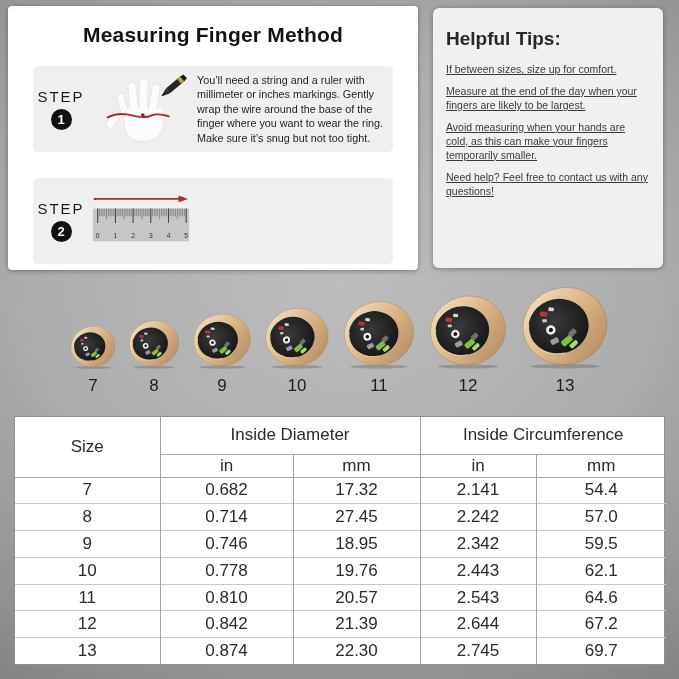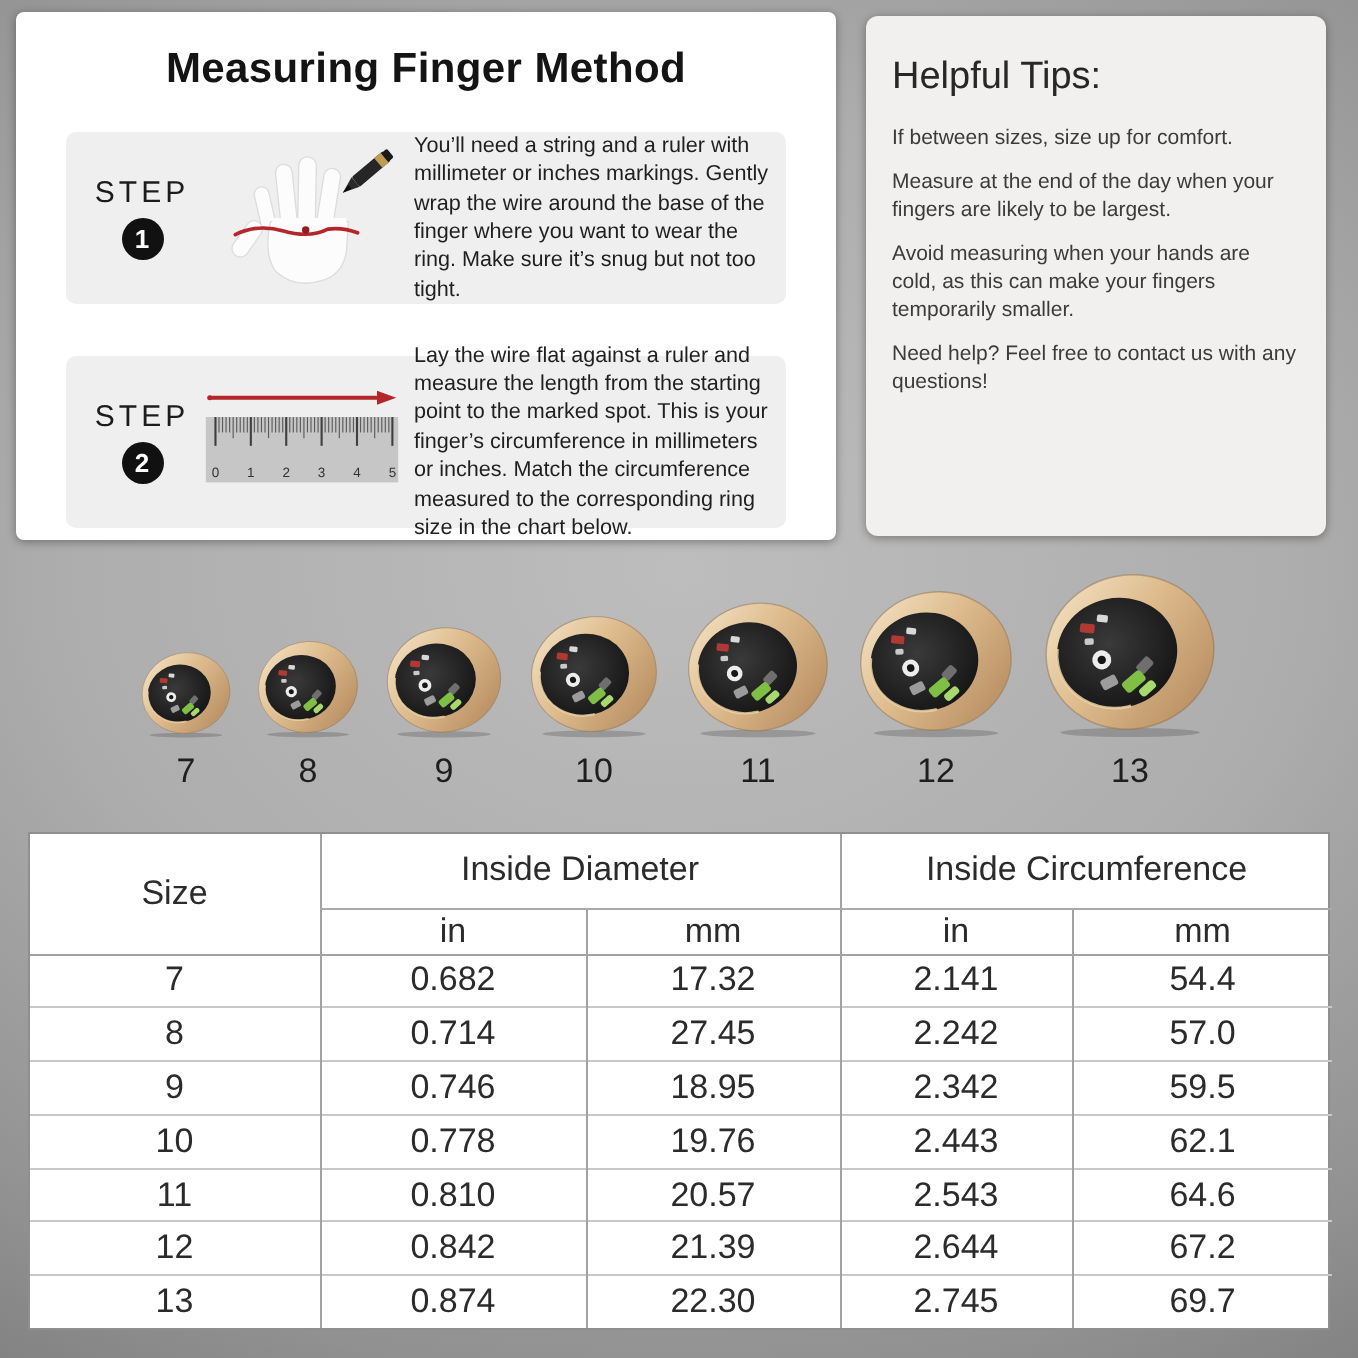--- a/index.html
+++ b/index.html
@@ -20,40 +20,40 @@
     text-align:center; font-size:21px; font-weight:bold; color:#141414;
     margin-top:17px; letter-spacing:.2px;
   }
   .step-box {
     position:absolute; left:25px; width:360px; height:86px;
     background:#efefef; border-radius:5px;
     display:flex; align-items:center;
   }
   .step-box.s1 { top:60px; }
   .step-box.s2 { top:172px; }
-  .step-left { width:56px; flex:none; text-align:center; margin-left:10px; }
+  .step-left { width:56px; flex:none; text-align:center; }
   .step-word { font-size:15px; letter-spacing:2px; color:#1c1c1c; }
   .step-num {
     width:21px; height:21px; border-radius:50%; background:#111; color:#fff;
     font-size:13px; font-weight:bold; line-height:21px; margin:4px auto 0;
   }
   .step-art { width:104px; flex:none; position:relative; }
   .step-art svg { display:block; margin:0 auto; }
   .step-text {
     flex:1; font-size:10.8px; line-height:1.33; color:#1f1f1f;
     padding:0 8px 0 4px;
   }
   
   .panel-tips {
     position:absolute; left:433px; top:8px; width:230px; height:260px;
     background:#f1f0ee; border-radius:6px; padding:12px 13px;
     box-shadow:0 1px 5px rgba(0,0,0,.35);
   }
-  .tips-title { font-size:19px; color:#272727; margin:8px 0 13px; font-weight:normal; }
-  .tip { font-size:10.5px; line-height:1.33; color:#3b3b3b; margin-bottom:8px; }
+  .tips-title { font-size:19px; color:#272727; margin:8px 0 13px; font-weight:bold; }
+  .tip { font-size:10.5px; line-height:1.33; color:#3b3b3b; margin-bottom:8px;text-decoration:underline; }
   
   .rings-strip {
     position:absolute; left:69px; top:276px; width:545px; height:120px;
     display:flex; align-items:flex-end; gap:10px;
   }
   .ring-item { display:flex; flex-direction:column; align-items:center; }
   .ring-label { margin-top:7px; font-size:17px; color:#1e1e1e; }
   
   .size-chart {
     position:absolute; left:14px; top:416px; width:651px; height:249px;
@@ -190,21 +190,20 @@
         <g font-size="7" fill="#333" text-anchor="middle">
           <text x="7" y="50">0</text>
           <text x="25.4" y="50">1</text>
           <text x="43.8" y="50">2</text>
           <text x="62.2" y="50">3</text>
           <text x="80.6" y="50">4</text>
           <text x="99" y="50">5</text>
         </g>
       </svg>
     </div>
-    <div class="step-text">Lay the wire flat against a ruler and measure the length from the starting point to the marked spot. This is your finger’s circumference in millimeters or inches. Match the circumference measured to the corresponding ring size in the chart below.</div>
   </div>
 </div>
 
 <div class="panel-tips">
   <div class="tips-title">Helpful Tips:</div>
   <div>
       <p class="tip">If between sizes, size up for comfort.</p>
       <p class="tip">Measure at the end of the day when your fingers are likely to be largest.</p>
       <p class="tip">Avoid measuring when your hands are cold, as this can make your fingers temporarily smaller.</p>
       <p class="tip">Need help? Feel free to contact us with any questions!</p>

